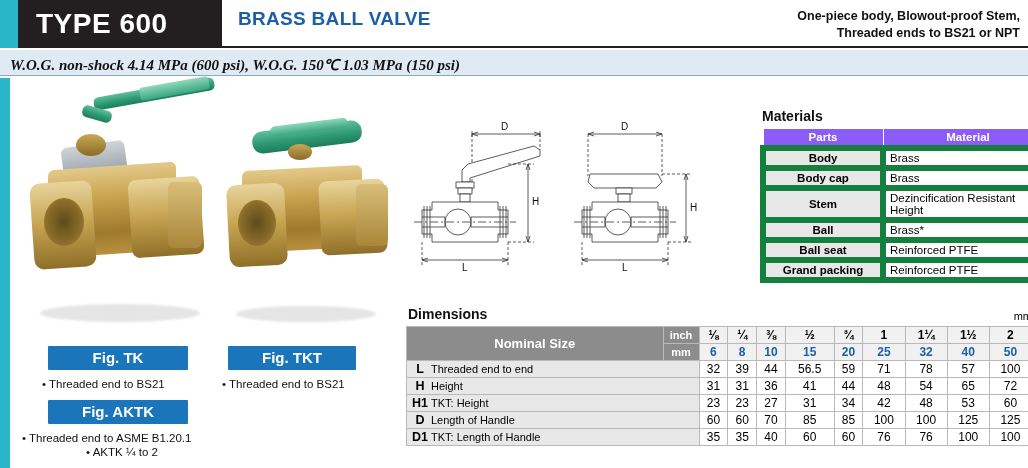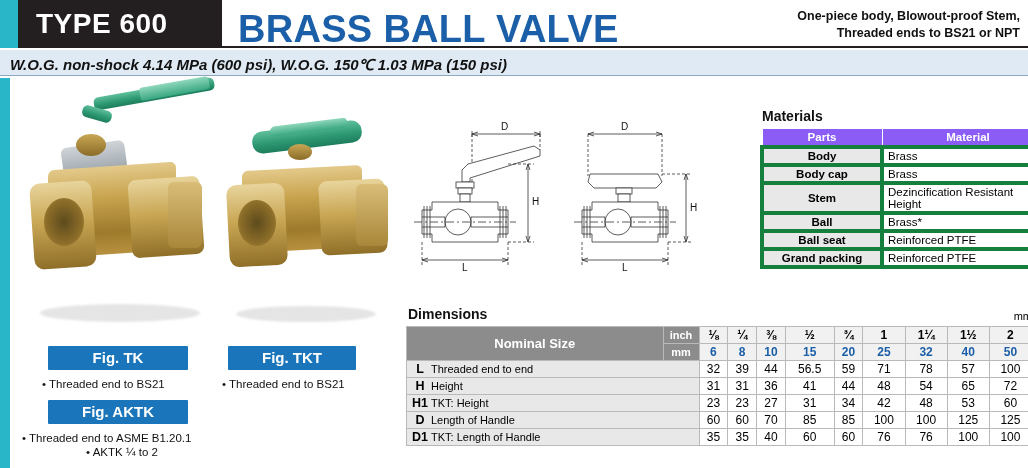--- a/index.html
+++ b/index.html
@@ -24,35 +24,36 @@
   .hdr-bar-left {
     position:absolute; left:0; top:0; width:18px; height:48px;
     background:#29b6c8;
   }
   .hdr-type {
     position:absolute; left:36px; top:8px;
     color:#ffffff; font-size:28px; font-weight:bold; letter-spacing:0.5px;
   }
   .hdr-title {
     position:absolute; left:238px; top:8px;
-    color:#1b5fa8; font-size:38px; font-weight:bold; letter-spacing:0.3px;
+    color:#1b5fa8; font-size:19px; font-weight:bold; letter-spacing:0.3px;
   }
   .hdr-right {
     position:absolute; right:8px; top:8px;
     text-align:right; font-size:12.5px; font-weight:bold; color:#111; line-height:1.35;
   }
   .hdr-rule {
     position:absolute; left:222px; top:46px; width:806px; height:2px; background:#231f20;
   }
 
   
   .subband {
     position:absolute; left:0; top:50px; width:1028px; height:26px;
     background:#dfeaf4;
     border-bottom:1px solid #8fa8be;
+    font-family:Liberation Serif, serif;
   }
   .subband .txt {
     position:absolute; left:10px; top:4px;
     font-size:15px; font-style:italic; font-weight:bold; color:#111;
   }
 
   
   .left-col { position:absolute; left:0; top:78px; width:392px; height:390px; }
   .sidebar-strip {
     position:absolute; left:0; top:0; width:10px; height:390px;
@@ -116,21 +117,21 @@
 
   
   .materials { position:absolute; left:760px; top:108px; width:296px; }
   .sec-title { font-size:14px; font-weight:bold; color:#111; margin:0 0 4px 2px; }
   table { border-collapse:collapse; }
   .mat-tbl { width:296px; font-size:11.5px; }
   .mat-tbl th {
     background:#8b5cf6; color:#fff; font-weight:bold; font-size:11.5px;
     border:1px solid #fff; padding:2px 0; text-align:center;
   }
-  .mat-tbl td { border:4px solid #15803d; padding:1px 4px; }
+  .mat-tbl td { border:6px solid #15803d; padding:1px 4px; }
   .mat-tbl td.k {
     background:#e8e8e8; font-weight:bold; text-align:center; width:120px;
   }
   .mat-note { font-size:10px; margin-top:3px; color:#111; }
 
   
   .dims { position:absolute; left:406px; top:306px; width:626px; }
   .dims-head-row { display:flex; justify-content:space-between; align-items:flex-end; }
   .mm-unit { font-size:11px; }
   .dim-tbl { width:626px; font-size:11.5px; border:1px solid #9a9a9a; }

